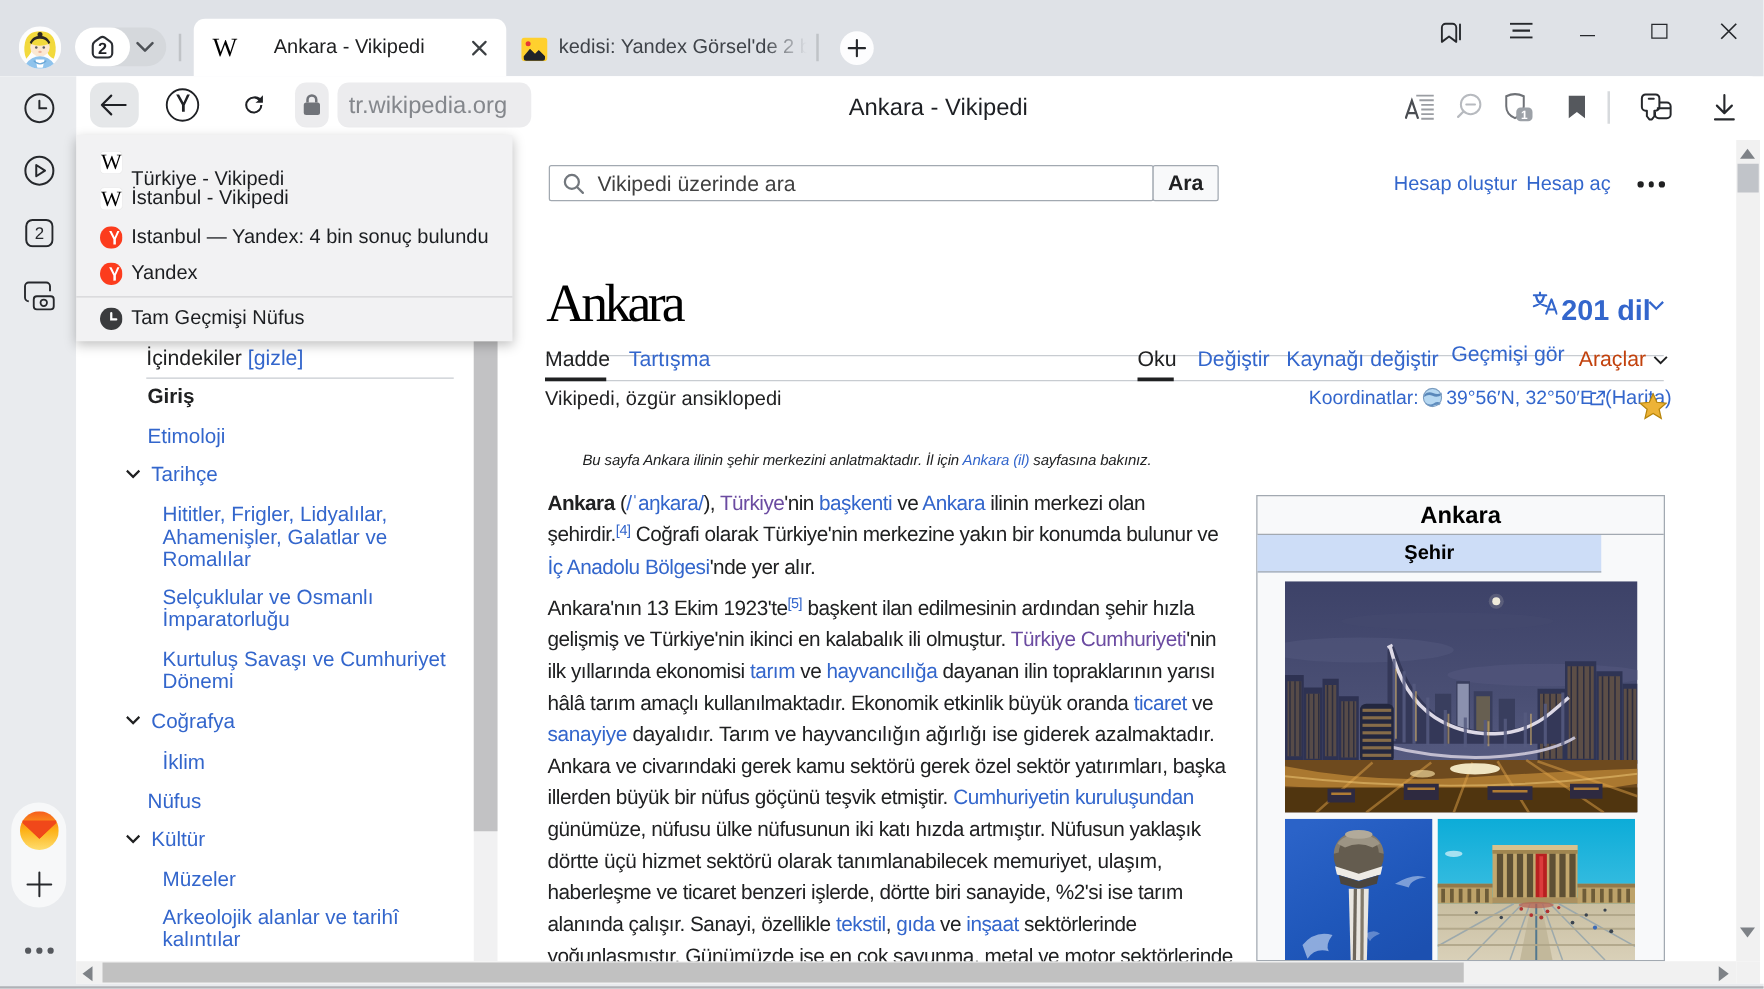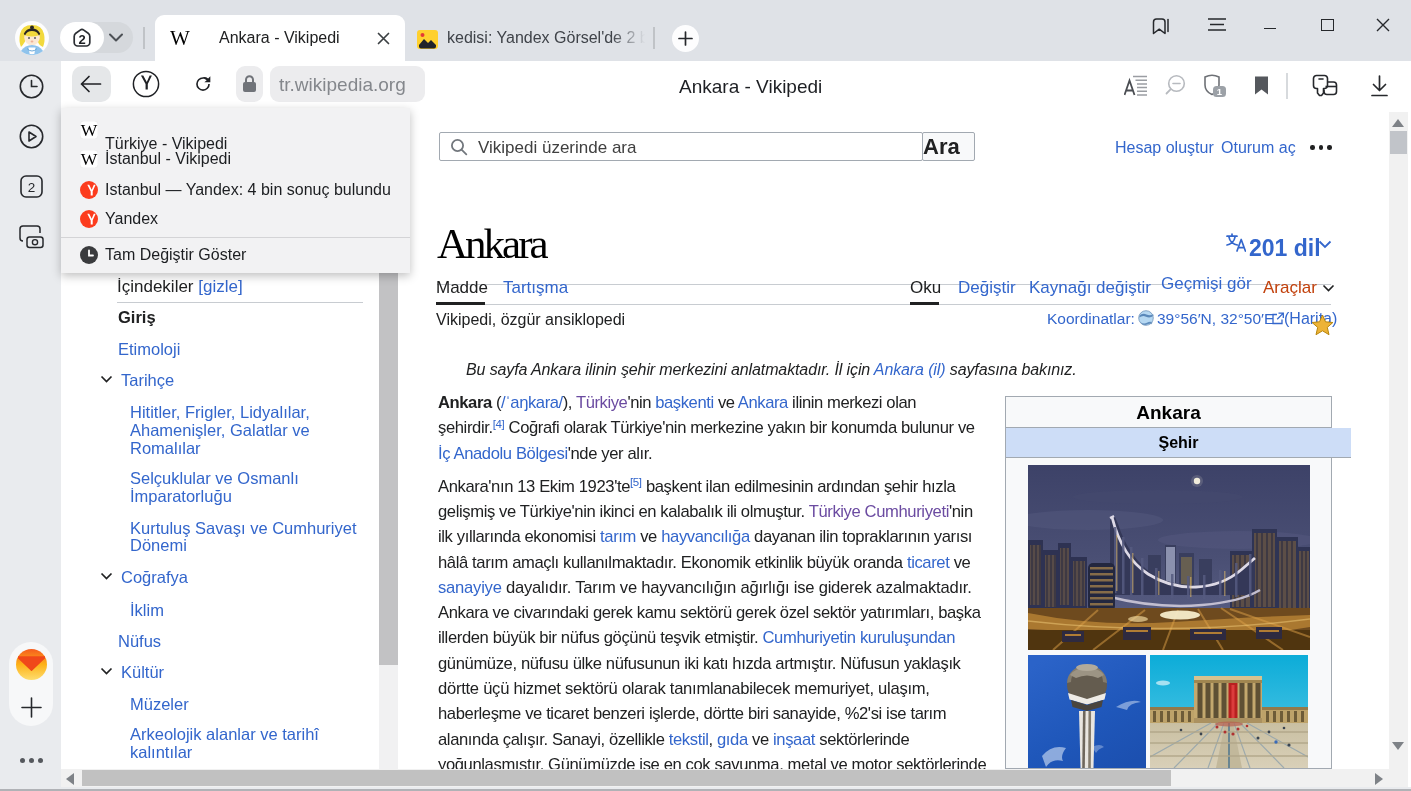--- a/index.html
+++ b/index.html
@@ -166,23 +166,23 @@
 <div class="abs" style="left:38px;top:758px;width:5px;height:5px;background:#55585d;border-radius:50%"></div>
 
 <div class="abs" style="left:61px;top:112px;width:1328px;height:657px;background:#fff"></div>
 
 <div class="abs" style="left:439px;top:132px;width:484px;height:29px;border:1px solid #a2a9b1;border-radius:2px;background:#fff"></div>
 <svg class="abs" style="left:450px;top:138px" width="18" height="18" viewBox="0 0 18 18">
 <circle cx="7.5" cy="7.5" r="5.6" fill="none" stroke="#72777d" stroke-width="1.8"></circle>
 <path d="M11.8 11.8 l4.5 4.5" stroke="#72777d" stroke-width="1.8" stroke-linecap="round"></path>
 </svg>
 <div class="abs nw" style="left:478px;top:138px;font-size:17px;color:#404040">Vikipedi üzerinde ara</div>
-<div class="abs" style="left:922px;top:132px;width:53px;height:29px;border:1px solid #a2a9b1;border-radius:2px;background:#f8f9fa;font-size:22px;font-weight:bold;color:#202122;text-align:left;line-height:27px">Ara</div>
+<div class="abs" style="left:922px;top:132px;width:53px;height:29px;border:1px solid #a2a9b1;border-radius:2px;background:#f8f9fa;font-size:17px;font-weight:bold;color:#202122;text-align:center;line-height:27px">Ara</div>
 <div class="abs nw" style="left:1115px;top:139px;font-size:16px"><a>Hesap oluştur</a></div>
-<div class="abs nw" style="left:1221px;top:139px;font-size:16px"><a>Oturum aç</a></div>
+<div class="abs nw" style="left:1221px;top:139px;font-size:16px"><a>Hesap aç</a></div>
 <div class="abs" style="left:1310px;top:145px;width:4.5px;height:4.5px;background:#202122;border-radius:50%"></div>
 <div class="abs" style="left:1318.5px;top:145px;width:4.5px;height:4.5px;background:#202122;border-radius:50%"></div>
 <div class="abs" style="left:1327px;top:145px;width:4.5px;height:4.5px;background:#202122;border-radius:50%"></div>
 
 <div class="abs nw" style="left:437px;top:219px;font-family:'Liberation Serif',serif;font-size:43px;letter-spacing:-3px;color:#000">Ankara</div>
 <svg class="abs" style="left:1226px;top:233px" width="20" height="19" viewBox="0 0 20 19">
 <path d="M1 3.2 h10 M6 1 v2.2 M2.8 3.4 q0.6 4.2 3.2 6.2 q2.6 2 5.4 2.4 M9.2 3.4 q-0.6 4.2 -3.2 6.2 q-2.6 2 -5 2.4" fill="none" stroke="#36c" stroke-width="1.7" stroke-linecap="round"></path>
 <path d="M11 18 L15.2 6.5 19.4 18 M12.4 14.6 h5.6" fill="none" stroke="#36c" stroke-width="1.7" stroke-linecap="round" stroke-linejoin="round"></path>
 </svg>
 <div class="abs nw" style="left:1249px;top:235px;font-size:23px;font-weight:bold"><a>201 dil</a></div>
@@ -215,42 +215,42 @@
 <div class="abs nw" style="left:1157px;top:310px;font-size:15.5px"><a>39°56′N, 32°50′E</a></div>
 <svg class="abs" style="left:1271px;top:312px" width="13" height="13" viewBox="0 0 13 13">
 <path d="M6 2.5 h-4 v9 h9 v-4" fill="none" stroke="#36c" stroke-width="1.3"></path>
 <path d="M7.5 1.2 h4.8 v4.8 M11.8 1.6 L6.2 7.2" fill="none" stroke="#36c" stroke-width="1.3"></path>
 </svg>
 <div class="abs nw" style="left:1284px;top:310px;font-size:16px"><a>(Harita)</a></div>
 <svg class="abs" style="left:1311px;top:314px" width="23" height="22" viewBox="0 0 23 22">
 <path d="M11.5 1 l3 6.8 7.4 0.7 -5.6 4.9 1.7 7.3 -6.5 -3.9 -6.5 3.9 1.7 -7.3 -5.6 -4.9 7.4 -0.7z" fill="#edb337" stroke="#b8860b" stroke-width="1"></path>
 </svg>
 
-<div class="abs nw" style="left:466px;top:361px;font-size:16px;letter-spacing:-0.12px;font-style:italic;color:#202122">Bu sayfa Ankara ilinin şehir merkezini anlatmaktadır. İl için <a style="font-style:italic">Ankara (il)</a> sayfasına bakınız.</div>
+<div class="abs nw" style="left:466px;top:361px;font-size:12px;letter-spacing:-0.12px;font-style:italic;color:#202122">Bu sayfa Ankara ilinin şehir merkezini anlatmaktadır. İl için <a style="font-style:italic">Ankara (il)</a> sayfasına bakınız.</div>
 
 <div class="abs bl" style="left:438px;top:390px;letter-spacing:-0.42px"><b>Ankara</b> (<a>/ˈaŋkara/</a>), <a class="vis">Türkiye</a>'nin <a>başkenti</a> ve <a>Ankara</a> ilinin merkezi olan</div>
 <div class="abs bl" style="left:438px;top:415.3px">şehirdir.<sup>[4]</sup> Coğrafi olarak Türkiye'nin merkezine yakın bir konumda bulunur ve</div>
 <div class="abs bl" style="left:438px;top:440.6px"><a>İç Anadolu Bölgesi</a>'nde yer alır.</div>
 
 <div class="abs bl" style="left:438px;top:473.6px">Ankara'nın 13 Ekim 1923'te<sup>[5]</sup> başkent ilan edilmesinin ardından şehir hızla</div>
 <div class="abs bl" style="left:438px;top:498.9px">gelişmiş ve Türkiye'nin ikinci en kalabalık ili olmuştur. <a class="vis">Türkiye Cumhuriyeti</a>'nin</div>
 <div class="abs bl" style="left:438px;top:524.2px">ilk yıllarında ekonomisi <a>tarım</a> ve <a>hayvancılığa</a> dayanan ilin topraklarının yarısı</div>
 <div class="abs bl" style="left:438px;top:549.5px">hâlâ tarım amaçlı kullanılmaktadır. Ekonomik etkinlik büyük oranda <a>ticaret</a> ve</div>
 <div class="abs bl" style="left:438px;top:574.8px;letter-spacing:-0.23px"><a>sanayiye</a> dayalıdır. Tarım ve hayvancılığın ağırlığı ise giderek azalmaktadır.</div>
 <div class="abs bl" style="left:438px;top:600.1px">Ankara ve civarındaki gerek kamu sektörü gerek özel sektör yatırımları, başka</div>
 <div class="abs bl" style="left:438px;top:625.4px">illerden büyük bir nüfus göçünü teşvik etmiştir. <a>Cumhuriyetin kuruluşundan</a></div>
 <div class="abs bl" style="left:438px;top:650.7px">günümüze, nüfusu ülke nüfusunun iki katı hızda artmıştır. Nüfusun yaklaşık</div>
 <div class="abs bl" style="left:438px;top:676px;letter-spacing:-0.27px">dörtte üçü hizmet sektörü olarak tanımlanabilecek memuriyet, ulaşım,</div>
 <div class="abs bl" style="left:438px;top:701.3px">haberleşme ve ticaret benzeri işlerde, dörtte biri sanayide, %2'si ise tarım</div>
 <div class="abs bl" style="left:438px;top:726.6px">alanında çalışır. Sanayi, özellikle <a>tekstil</a>, <a>gıda</a> ve <a>inşaat</a> sektörlerinde</div>
 <div class="abs bl" style="left:438px;top:751.9px">yoğunlaşmıştır. Günümüzde ise en çok savunma, metal ve motor sektörlerinde</div>
 
 <div class="abs" style="left:1005px;top:396px;width:327px;height:373px;background:#f8f9fa;border:1px solid #a2a9b1"></div>
 <div class="abs" style="left:1006px;top:397px;width:325px;height:31px;font-size:19px;font-weight:bold;color:#000;text-align:center;line-height:31px;border-bottom:1px solid #a2a9b1">Ankara</div>
-<div class="abs" style="left:1006px;top:428px;width:345px;height:30px;background:#cdddf7;font-size:16px;font-weight:bold;color:#000;text-align:center;line-height:30px;border-bottom:1px solid #a2a9b1">Şehir</div>
+<div class="abs" style="left:1006px;top:428px;width:275px;height:30px;background:#cdddf7;font-size:16px;font-weight:bold;color:#000;text-align:center;line-height:30px;border-bottom:1px solid #a2a9b1">Şehir</div>
 
 <svg class="abs" style="left:1028px;top:465px" width="282" height="185" viewBox="0 0 282 185">
 <defs>
 <linearGradient id="sky1" x1="0" y1="0" x2="0" y2="1">
 <stop offset="0" stop-color="#3d4268"></stop>
         <stop offset="0.5" stop-color="#4a4f74"></stop>
         <stop offset="0.8" stop-color="#565b80"></stop>
         <stop offset="1" stop-color="#606488"></stop>
       </linearGradient>
 </defs>
@@ -521,13 +521,13 @@
 <svg class="abs" style="left:80px;top:210px;z-index:52" width="18" height="18" viewBox="0 0 18 18">
     <circle cx="9" cy="9" r="9" fill="#fc3c1d"></circle>
     <path d="M10.7 14.5 v-4.1 l-3.4 -6.6 h1.9 l2.5 5 2.1 -5 h1.8 l-2.9 6.4 v4.3z" fill="#fff"></path>
   </svg>
 <div class="abs nw" style="left:105px;top:210px;font-size:16px;color:#1c1e21;z-index:52">Yandex</div>
 <div class="abs" style="left:61px;top:237px;width:349px;height:1px;background:#d4d4d6;z-index:52"></div>
 <svg class="abs" style="left:80px;top:246px;z-index:52" width="18" height="18" viewBox="0 0 18 18">
     <circle cx="9" cy="9" r="9" fill="#3a3b3d"></circle>
     <path d="M9 4.5 v5 h4" fill="none" stroke="#fff" stroke-width="1.8" stroke-linecap="round"></path>
   </svg>
-<div class="abs nw" style="left:105px;top:246px;font-size:16px;color:#1c1e21;z-index:52">Tam Değiştir Göster</div>
+<div class="abs nw" style="left:105px;top:246px;font-size:16px;color:#1c1e21;z-index:52">Tam Geçmişi Nüfus</div>
 
 </body></html>

